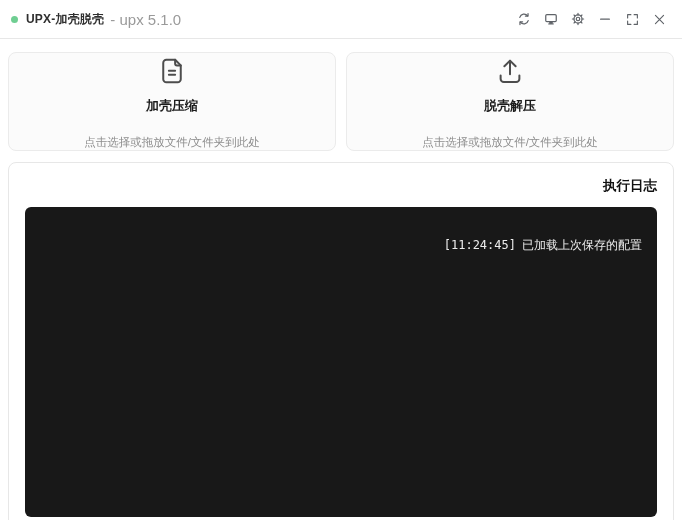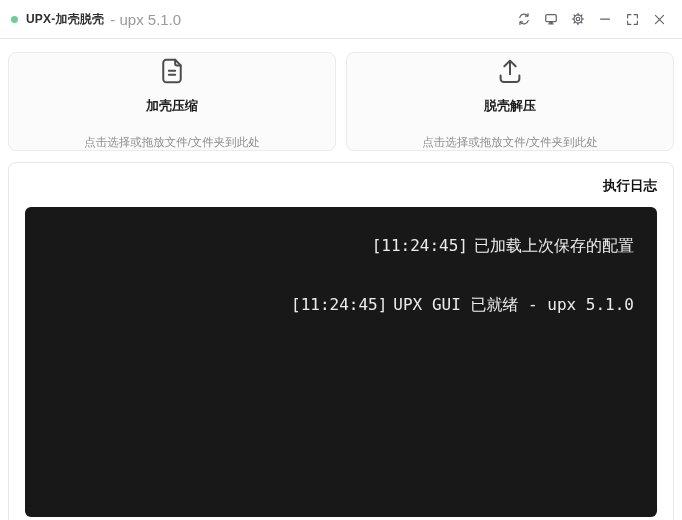--- a/index.html
+++ b/index.html
@@ -30,22 +30,22 @@
     stroke-linecap: round; stroke-linejoin: round; }
   .dz-title { font-size: 13px; font-weight: bold; color: #1c1c1c; margin-top: 7px; }
   .dz-subtitle { font-size: 11.5px; color: #8d8d8d; margin-top: 20px; }
 
   
   .log-card { margin-top: 11px; border: 1px solid #e7e7e7; border-radius: 8px;
     background: #fff; padding: 14px 16px 16px 16px; flex: 1; display: flex;
     flex-direction: column; min-height: 0; text-align: right; }
   .log-title { font-size: 13.5px; font-weight: bold; color: #111; }
   .console { margin-top: 12px; background: var(--console-bg, #181818); border-radius: 6px;
-    flex: 1; padding: 9px 23px; overflow: hidden;
-    font-family: "DejaVu Sans Mono", monospace; font-size: 16px; }
+    flex: 1; padding: 9px 15px; overflow: hidden;
+    font-family: "DejaVu Sans Mono", monospace; font-size: 12px; }
   .log-line { line-height: 19.8px; white-space: pre; color: #ececec; }
   .log-line .log-time { margin-right: 6px; }
 </style>
 </head>
 <body>
 
 <div class="titlebar">
   <span class="status-dot"></span>
   <span class="win-title">UPX-加壳脱壳</span>
   <span class="win-version">- upx 5.1.0</span>
@@ -118,23 +118,20 @@
     </div>
   </div>
 
   <div class="log-card">
     <div class="log-title">执行日志</div>
     <div class="console">
   <div class="log-line style-normal">
     <span class="log-time">[11:24:45]</span><span class="log-text">已加载上次保存的配置</span>
   </div>
 
-  <div class="log-line style-normal">
-    <span class="log-time">[11:24:45]</span><span class="log-text">UPX GUI 已就绪 - upx 5.1.0</span>
-  </div>
 
 
 
 
   <div class="log-line style-normal">
     
   </div>
 
 </div>
   </div>

